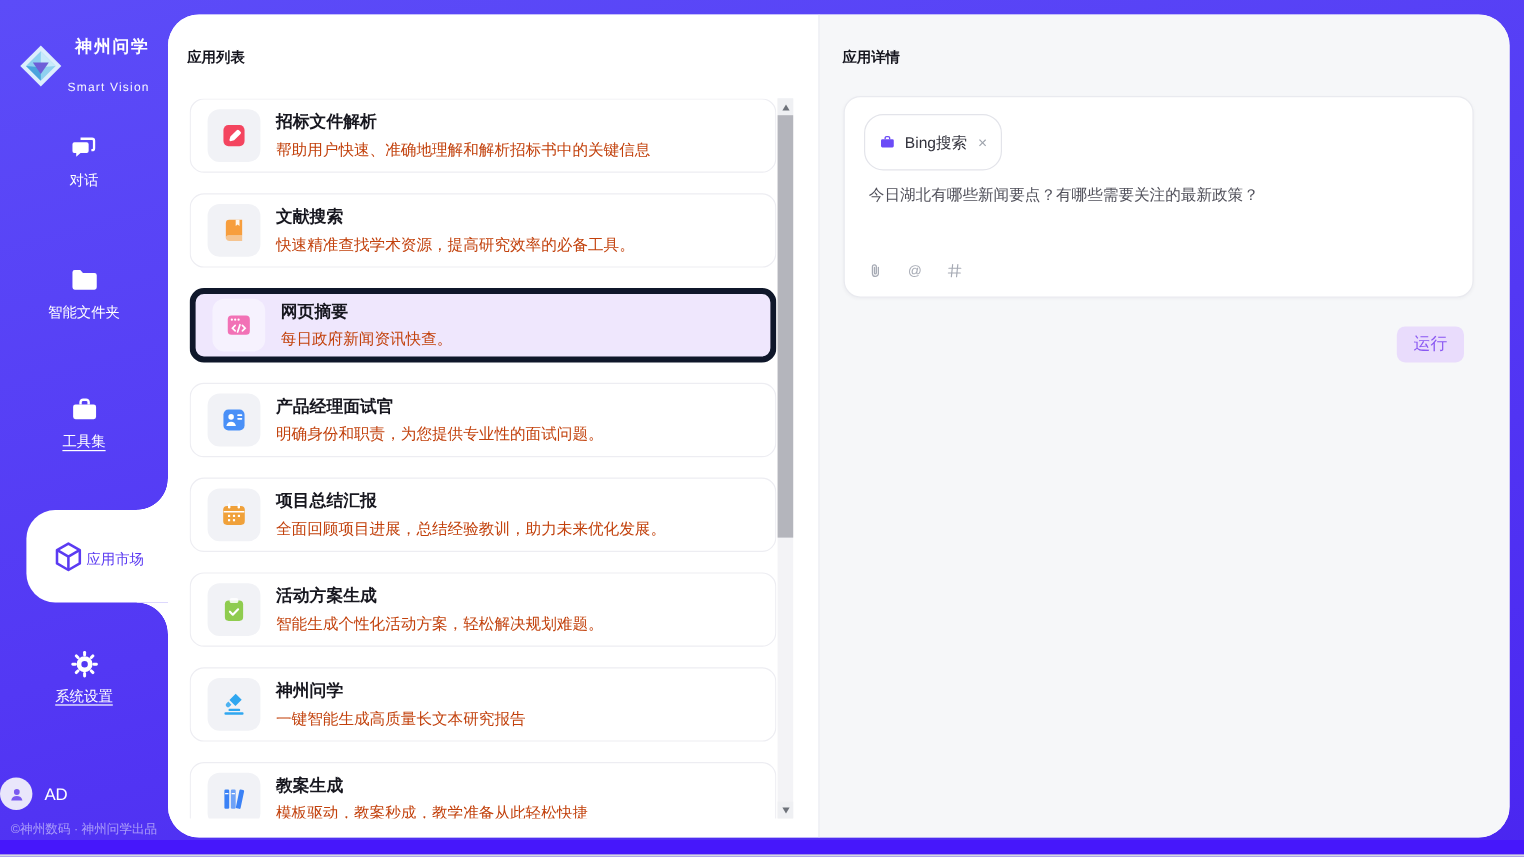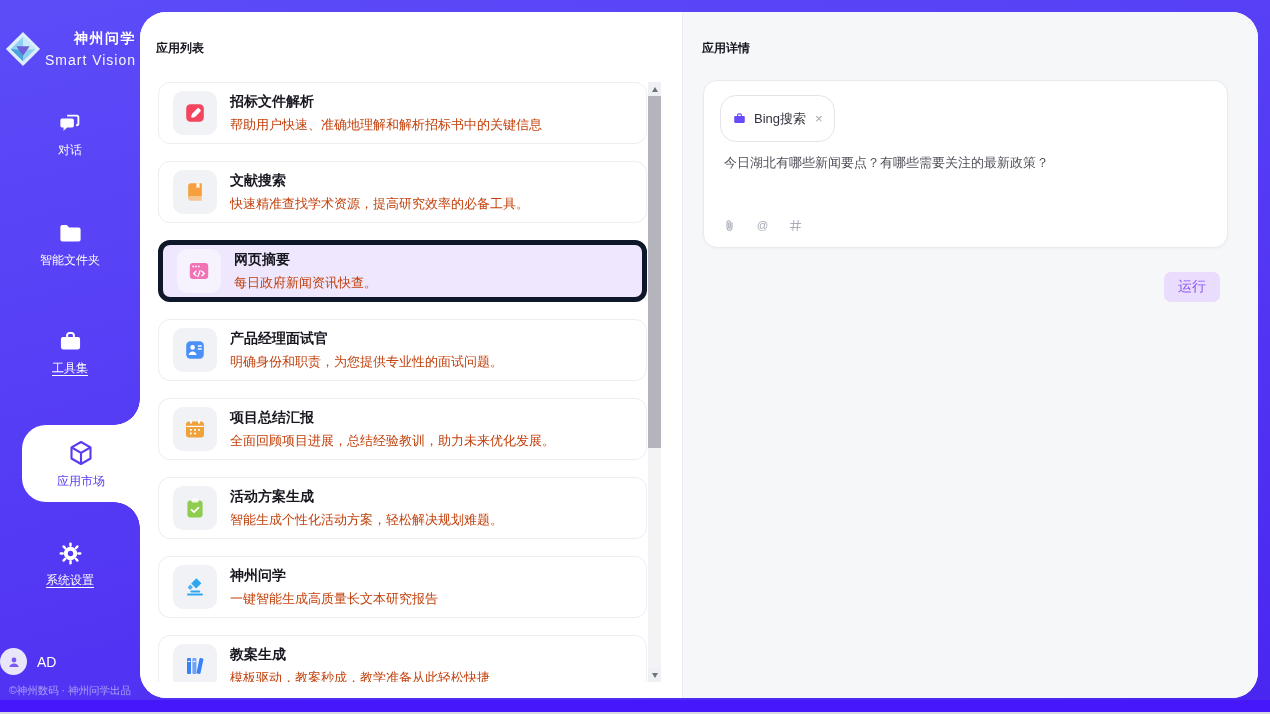--- a/index.html
+++ b/index.html
@@ -41,26 +41,26 @@
   .prompt{position:absolute;top:72px;left:20px;right:24px;font-size:13px;color:#50505a;line-height:1.55;}
   .card-toolbar{position:absolute;left:17px;bottom:13px;display:flex;gap:16px;color:#a6aab4;}
   .card-toolbar .tb{cursor:pointer;}
   .card-toolbar svg{width:17px;height:17px;}
   .run-btn{position:absolute;top:260px;right:38px;background:#e9dcfc;color:#8a58f2;font-size:14px;padding:6px 14px;border-radius:7px;cursor:pointer;}
   
   .sidebar{position:absolute;left:0;top:0;width:140px;height:700px;z-index:3;}
   .logo{position:absolute;top:30px;left:0;width:140px;display:flex;align-items:center;justify-content:center;gap:3px;color:#fff;text-align:right;}
   .logo svg{width:38px;height:38px;}
   .brand-name{font-size:14px;font-weight:bold;letter-spacing:1.5px;}
-  .brand-tag{font-size:14px;letter-spacing:1px;opacity:.95;margin-top:4px;}
+  .brand-tag{font-size:10px;letter-spacing:1px;opacity:.95;margin-top:20px;}
   .nav-item{position:absolute;left:0;width:140px;text-align:center;color:#fff;cursor:pointer;}
   .nav-item .nav-icon svg{width:27px;height:27px;margin:0 auto;}
   .nav-label{font-size:12px;margin-top:5px;}
   .nav-label.underline{text-decoration:underline;text-underline-offset:3px;}
-  .nav-bubble{position:absolute;left:22px;width:118px;height:77px;background:#fff;border-radius:24px 0 0 24px;display:flex;flex-direction:column;align-items:center;justify-content:center;color:#5b3bf2;cursor:pointer;}
+  .nav-bubble{position:absolute;left:22px;width:118px;height:77px;background:#fff;border-radius:24px 0 0 24px;display:flex;align-items:center;justify-content:center;color:#5b3bf2;cursor:pointer;}
   .nav-bubble::before{content:"";position:absolute;right:0;top:-26px;width:26px;height:26px;background:radial-gradient(circle at 0 0,rgba(255,255,255,0) 25.5px,#fff 26px);}
   .nav-bubble::after{content:"";position:absolute;right:0;bottom:-26px;width:26px;height:26px;background:radial-gradient(circle at 0 100%,rgba(255,255,255,0) 25.5px,#fff 26px);}
   .nav-bubble .nav-icon svg{width:30px;height:30px;}
   .nav-bubble .nav-label{color:#5b3bf2;}
   .user-row{position:absolute;top:648px;left:0;width:140px;display:flex;align-items:center;justify-content:flex-start;gap:10px;color:#fff;}
   .avatar{width:27px;height:27px;border-radius:50%;background:#e9e6fb;display:flex;align-items:center;justify-content:center;color:#7a5af0;cursor:pointer;}
   .avatar svg{width:16px;height:16px;}
   .user-label{font-size:14px;}
   .side-footer{position:absolute;top:684px;left:0;width:140px;text-align:center;font-size:10.5px;color:rgba(255,255,255,.5);}
   

